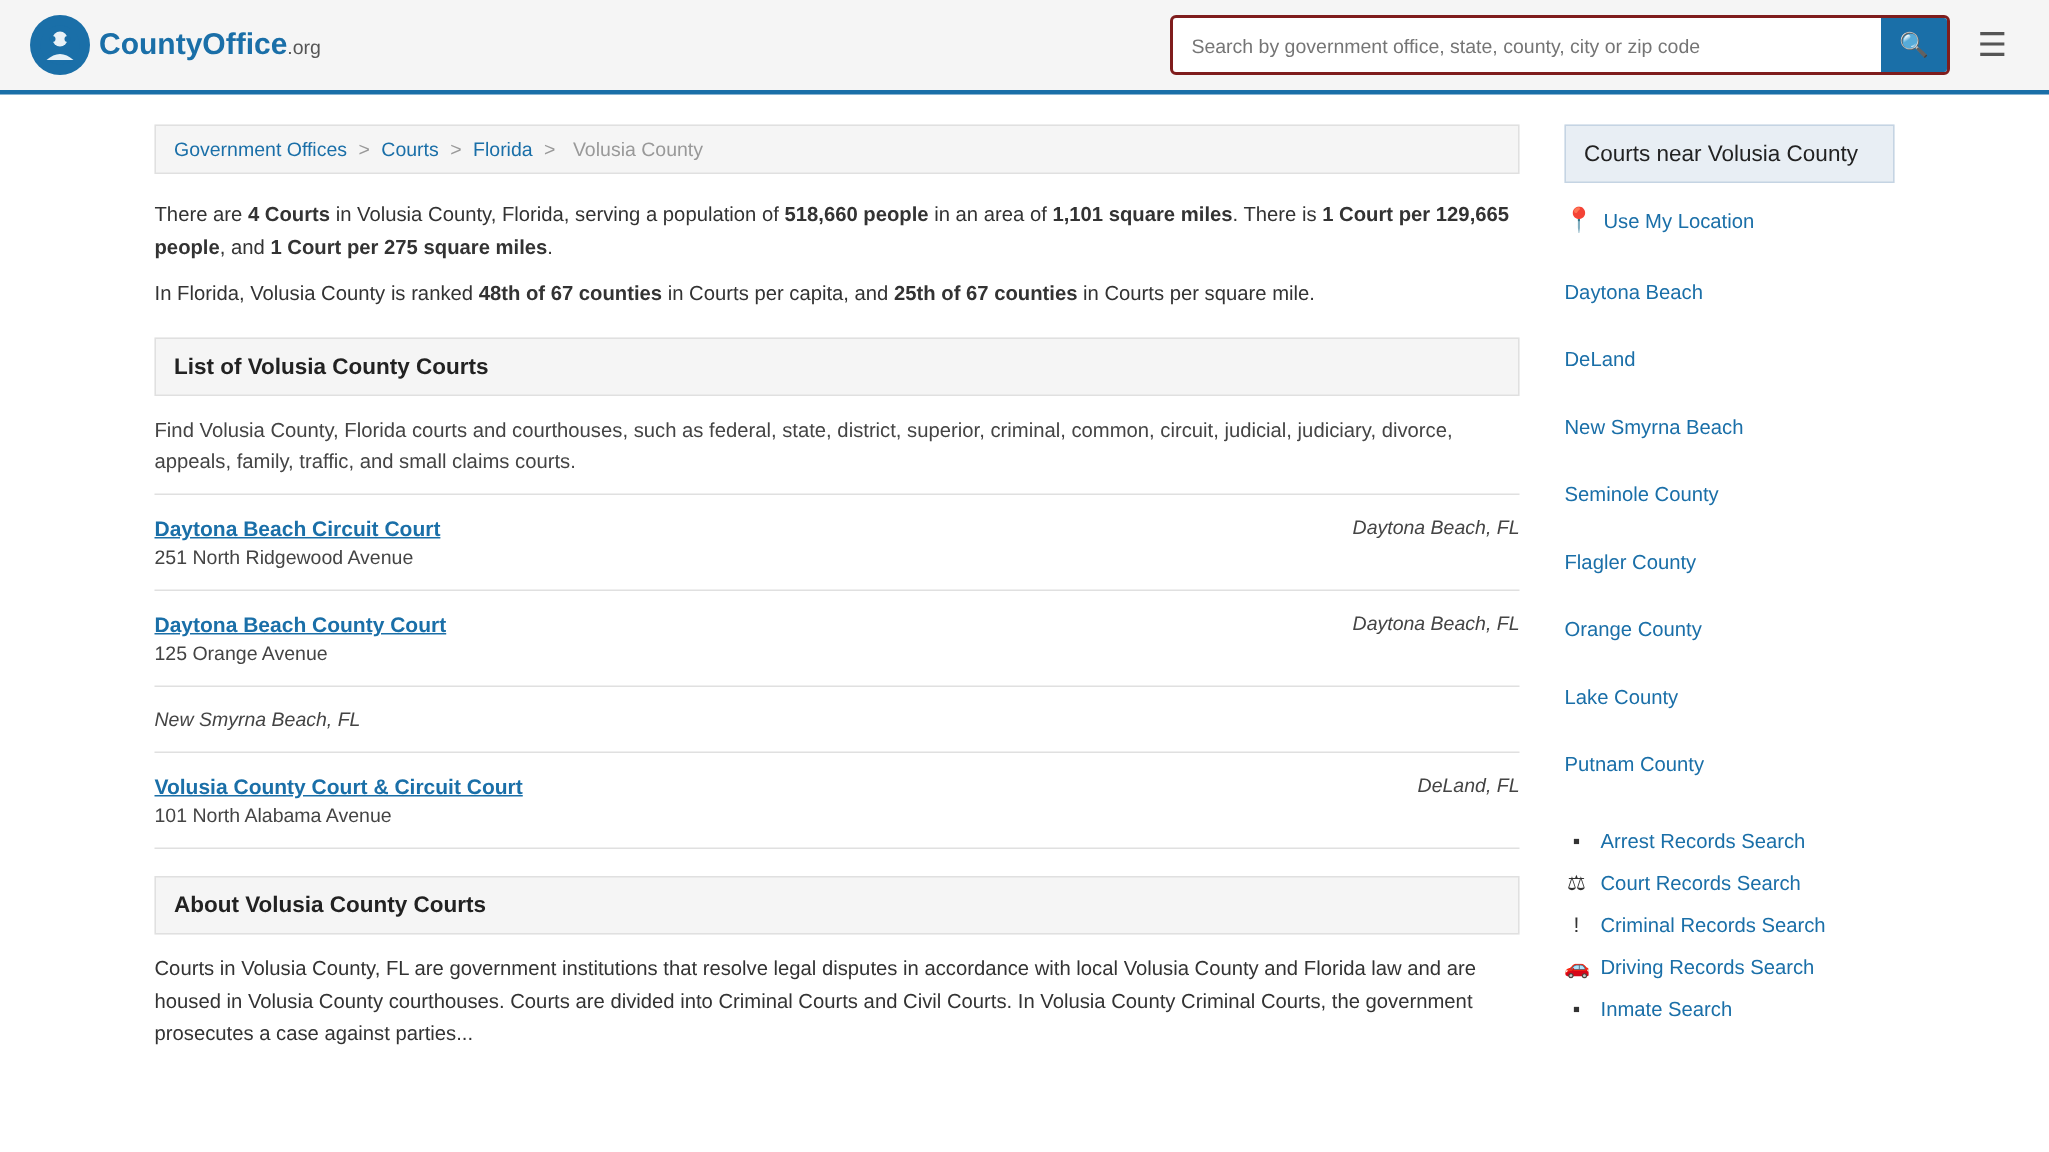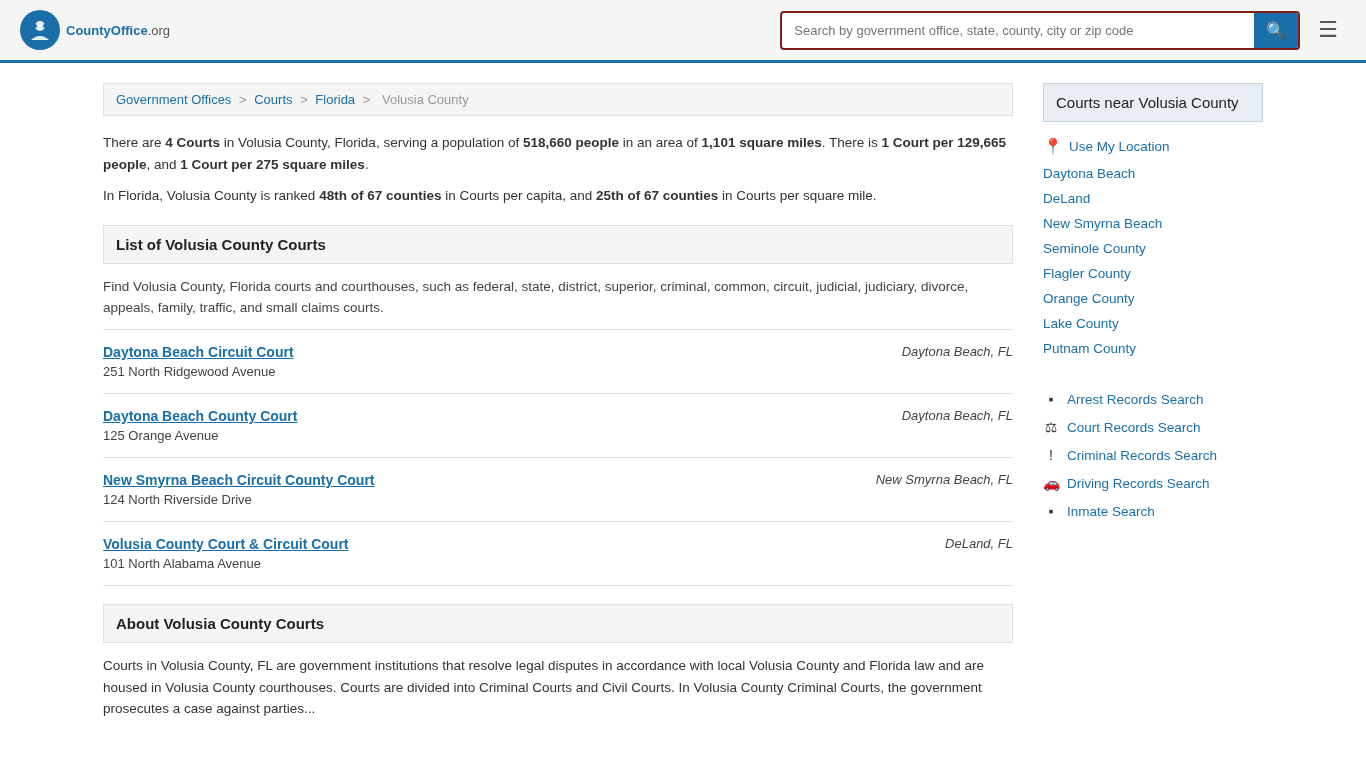--- a/index.html
+++ b/index.html
@@ -177,20 +177,21 @@
       color: #222;
       margin-bottom: 10px;
     }
     .sidebar-link {
       display: block;
       color: #1a6fa8;
       text-decoration: none;
       font-size: 13.5px;
       padding: 5px 0;
       cursor: pointer;
+      margin-top: 20px;
     }
     .location-link {
       display: flex;
       align-items: center;
       gap: 6px;
       color: #1a6fa8;
       font-size: 13.5px;
       cursor: pointer;
       padding: 5px 0;
       text-decoration: none;
@@ -236,21 +237,21 @@
     <div class="logo-icon">
       <svg width="28" height="28" viewBox="0 0 28 28">
         <circle cx="14" cy="14" r="13" fill="#1a6fa8"></circle>
         <circle cx="14" cy="10" r="5" fill="white" opacity="0.9"></circle>
         <path d="M5 24 Q14 16 23 24" fill="white" opacity="0.9"></path>
         <circle cx="9" cy="10" r="2" fill="#1a6fa8"></circle>
         <circle cx="19" cy="10" r="2" fill="#1a6fa8"></circle>
       </svg>
     </div>
     <div>
-      <span style="color:#1a6fa8; font-weight:bold; font-size:13px;">CountyOffice</span><span style="color:#555; font-size:13px;">.org</span>
+      <span style="color:#1a6fa8; font-weight:bold; font-size:20px;">CountyOffice</span><span style="color:#555; font-size:13px;">.org</span>
     </div>
   </div>
   <div class="header-right">
     <div class="search-bar">
       <input type="text" placeholder="Search by government office, state, county, city or zip code" style="">
       <button>🔍</button>
     </div>
     <div class="menu-icon">☰</div>
   </div>
 </div>
@@ -295,24 +296,20 @@
     <div class="court-item-row">
       <div>
         <div class="court-name">Daytona Beach County Court</div>
         <div class="court-address">125 Orange Avenue</div>
       </div>
       <div class="court-city">Daytona Beach, FL</div>
     </div>
   </div>
         <div class="court-item">
     <div class="court-item-row">
-      <div>
-        <div class="court-name">New Smyrna Beach Circuit County Court</div>
-        <div class="court-address">124 North Riverside Drive</div>
-      </div>
       <div class="court-city">New Smyrna Beach, FL</div>
     </div>
   </div>
         <div class="court-item">
     <div class="court-item-row">
       <div>
         <div class="court-name">Volusia County Court &amp; Circuit Court</div>
         <div class="court-address">101 North Alabama Avenue</div>
       </div>
       <div class="court-city">DeLand, FL</div>

